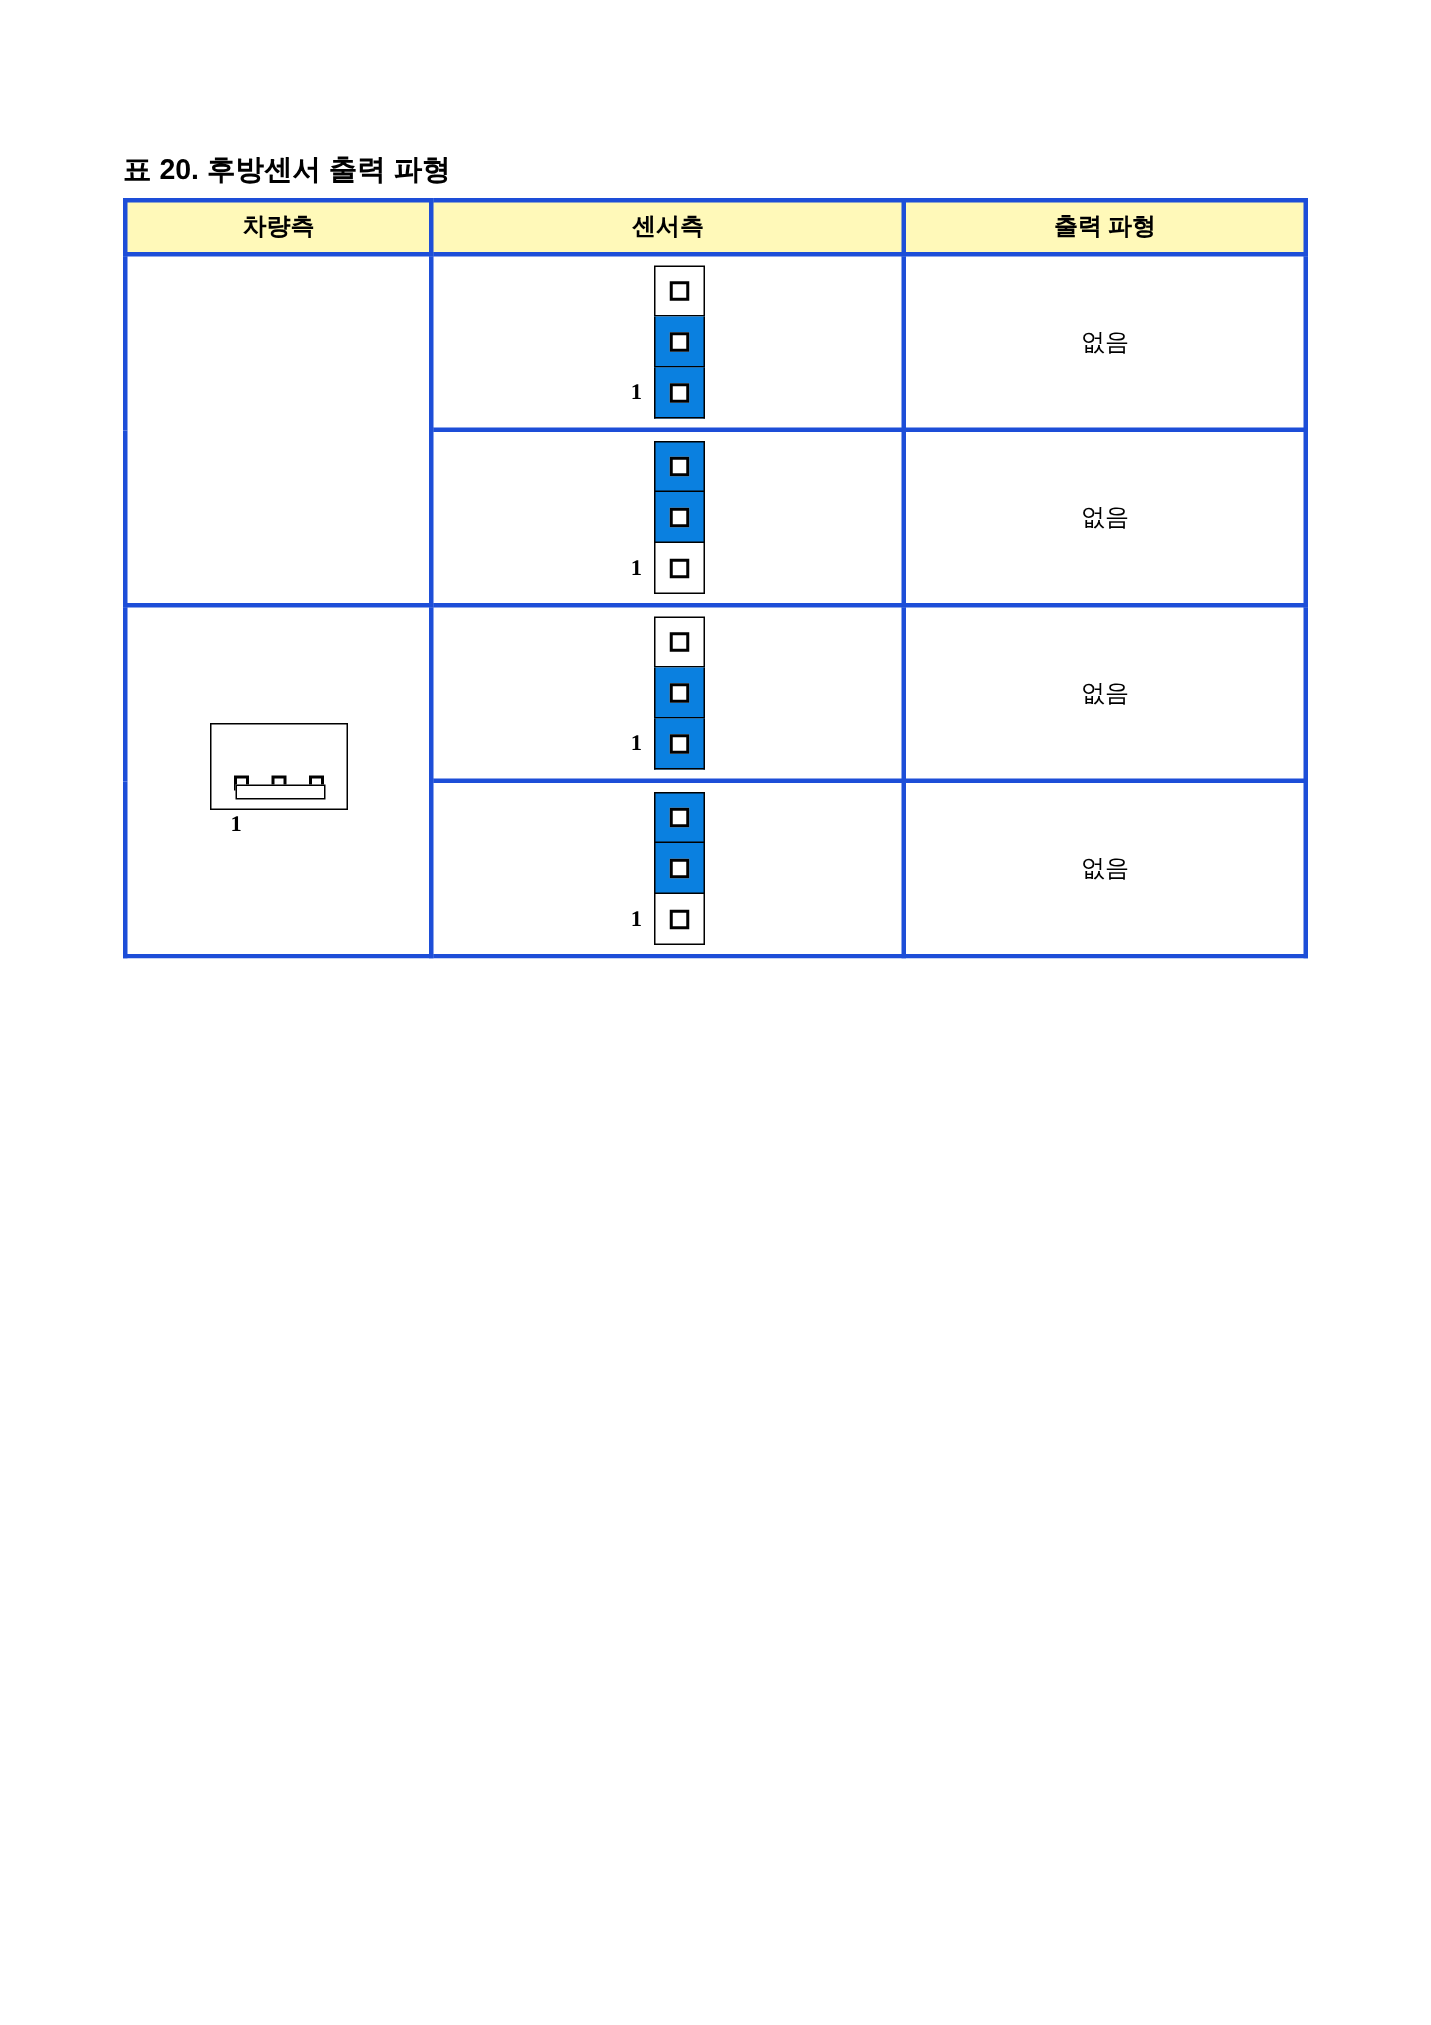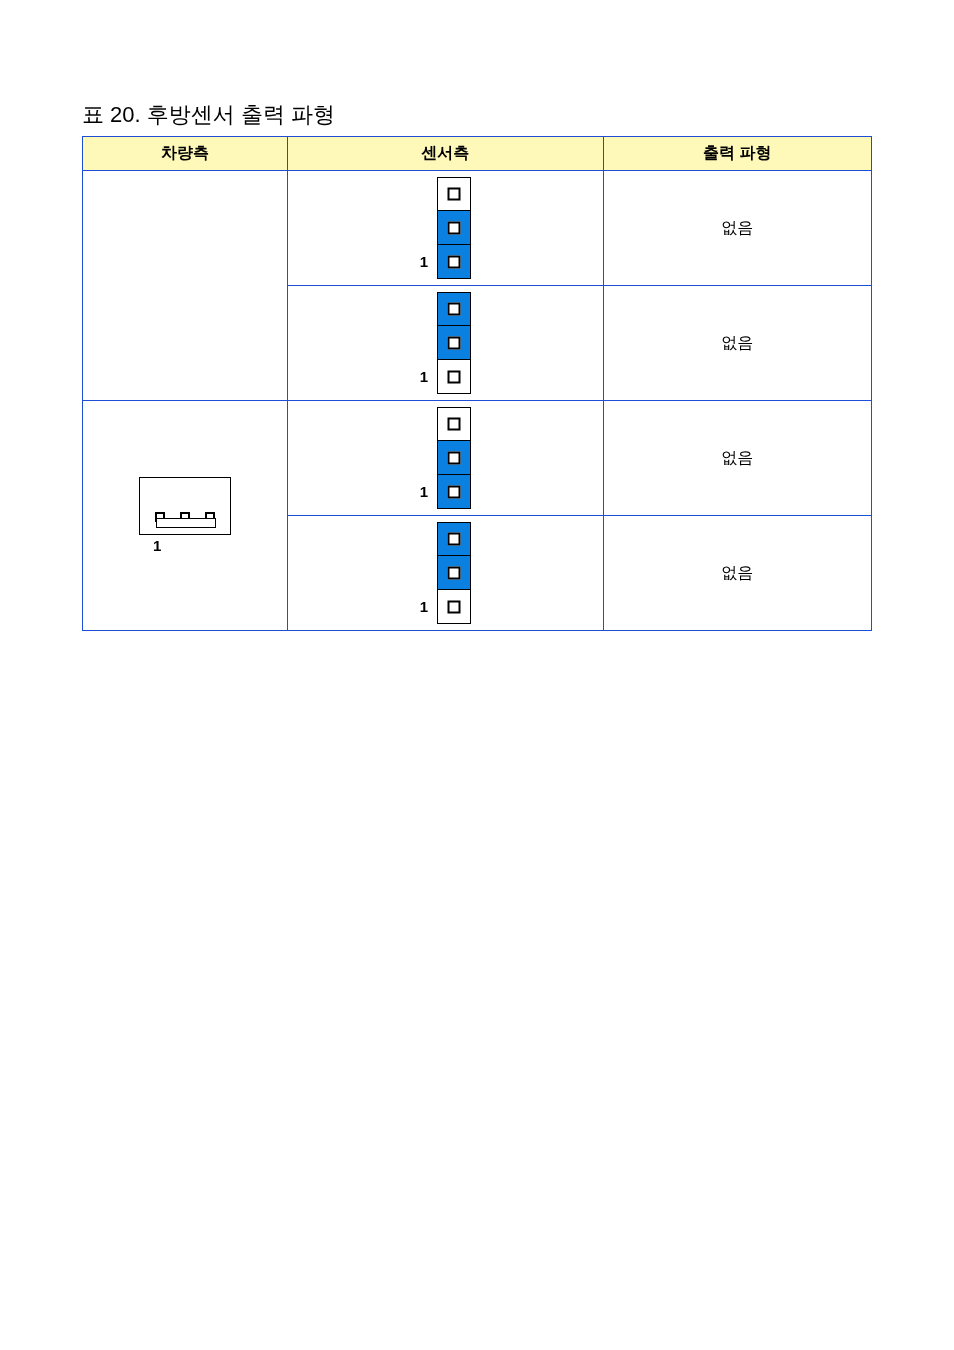--- a/index.html
+++ b/index.html
@@ -8,37 +8,38 @@
     background: #fff;
     font-family: Arial, Helvetica, sans-serif;
     color: #000;
   }
   .page {
     width: 954px;
     margin: 0 auto;
     padding: 56px 82px 0 82px;
   }
   .table-title {
-    font-size: 22px;
-    font-weight: 400;
+    font-size: 19px;
+    font-weight: 700;
     margin: 0 0 6px 0;
     padding-top: 44px;
   }
   table.main {
     width: 100%;
     border-collapse: collapse;
     table-layout: fixed;
   }
   table.main th,
   table.main td {
-    border: 1px solid #1d4ed8;
+    border: 3px solid #1d4ed8;
     padding: 6px 10px;
     font-size: 16px;
     vertical-align: middle;
     text-align: center;
+    font-family: Liberation Serif, serif;
   }
   table.main th {
     background: #fff9b9;
     font-weight: 700;
   }
   col.c1 { width: 200px; }
   col.c2 { width: 308px; }
   col.c3 { width: 262px; }
 
   

